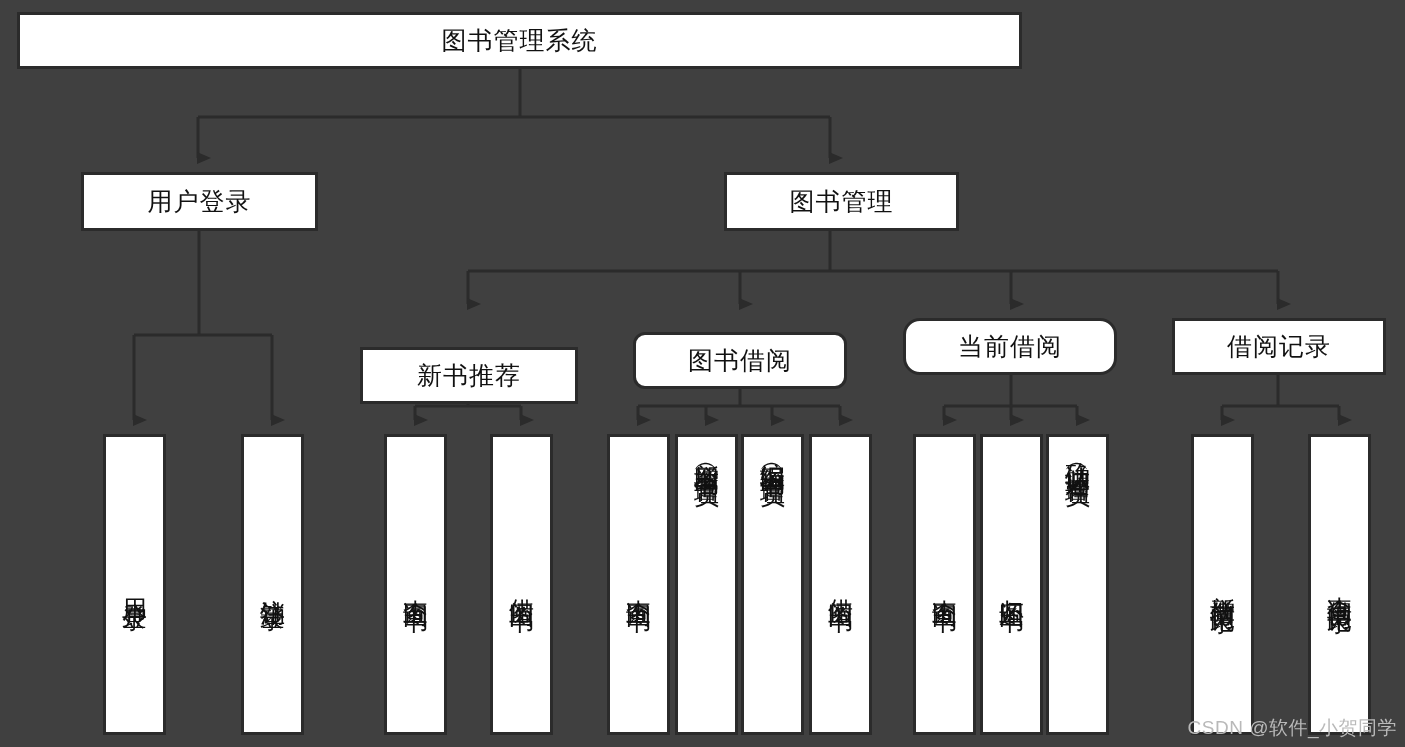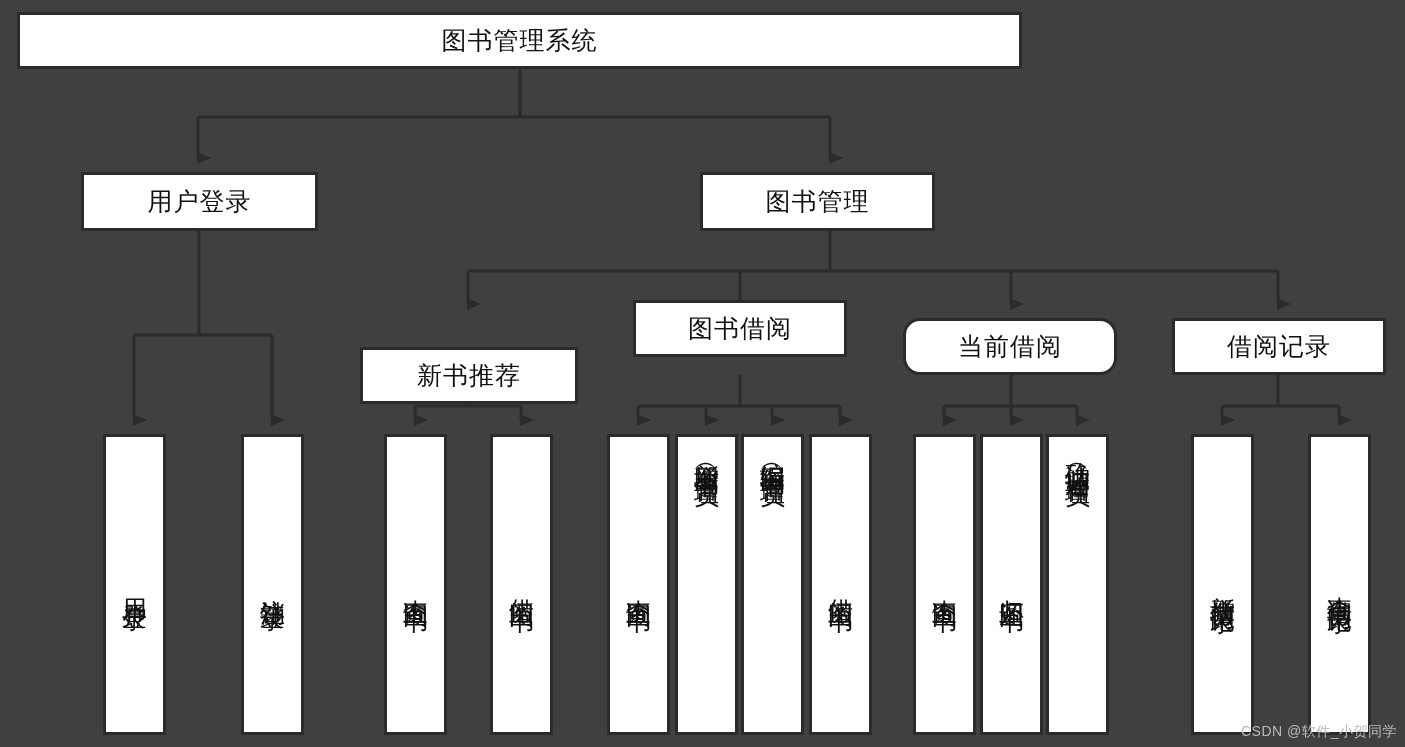--- a/index.html
+++ b/index.html
@@ -69,21 +69,21 @@
     stroke-width: 3;
     fill: none;
   }
   .arrow-head {
     fill: #2b2b2b;
   }
   #watermark {
     position: absolute;
     right: 8px;
     bottom: 6px;
-    font-size: 14px;
+    font-size: 19px;
     color: #b9b9b9;
     letter-spacing: 0.5px;
     white-space: nowrap;
   }
 </style>
 </head>
 <body>
 
 <div id="diagram-root">
 
@@ -150,29 +150,29 @@
   </svg>
 
   <div class="node horiz" style="left:17px; top:12px; width:1005px; height:57px;">
     <span class="node-label">图书管理系统</span>
   </div>
 
   <div class="node horiz" style="left:81px; top:172px; width:237px; height:59px;">
     <span class="node-label">用户登录</span>
   </div>
 
-  <div class="node horiz" style="left:700px; top:172px; width:235px; height:59px;">
+  <div class="node horiz" style="left:724px; top:172px; width:235px; height:59px;">
     <span class="node-label">图书管理</span>
   </div>
 
   <div class="node horiz" style="left:360px; top:318px; width:218px; height:57px;margin-top:29px;">
     <span class="node-label">新书推荐</span>
   </div>
 
-  <div class="node horiz" style="left:633px; top:300px; width:214px; height:57px;">
+  <div class="node horiz" style="left:633px; top:332px; width:214px; height:57px;border-radius:12px;">
     <span class="node-label">图书借阅</span>
   </div>
 
   <div class="node horiz" style="left:903px; top:318px; width:214px; height:57px;border-radius:17px;">
     <span class="node-label">当前借阅</span>
   </div>
 
   <div class="node horiz" style="left:1172px; top:318px; width:214px; height:57px;">
     <span class="node-label">借阅记录</span>
   </div>

